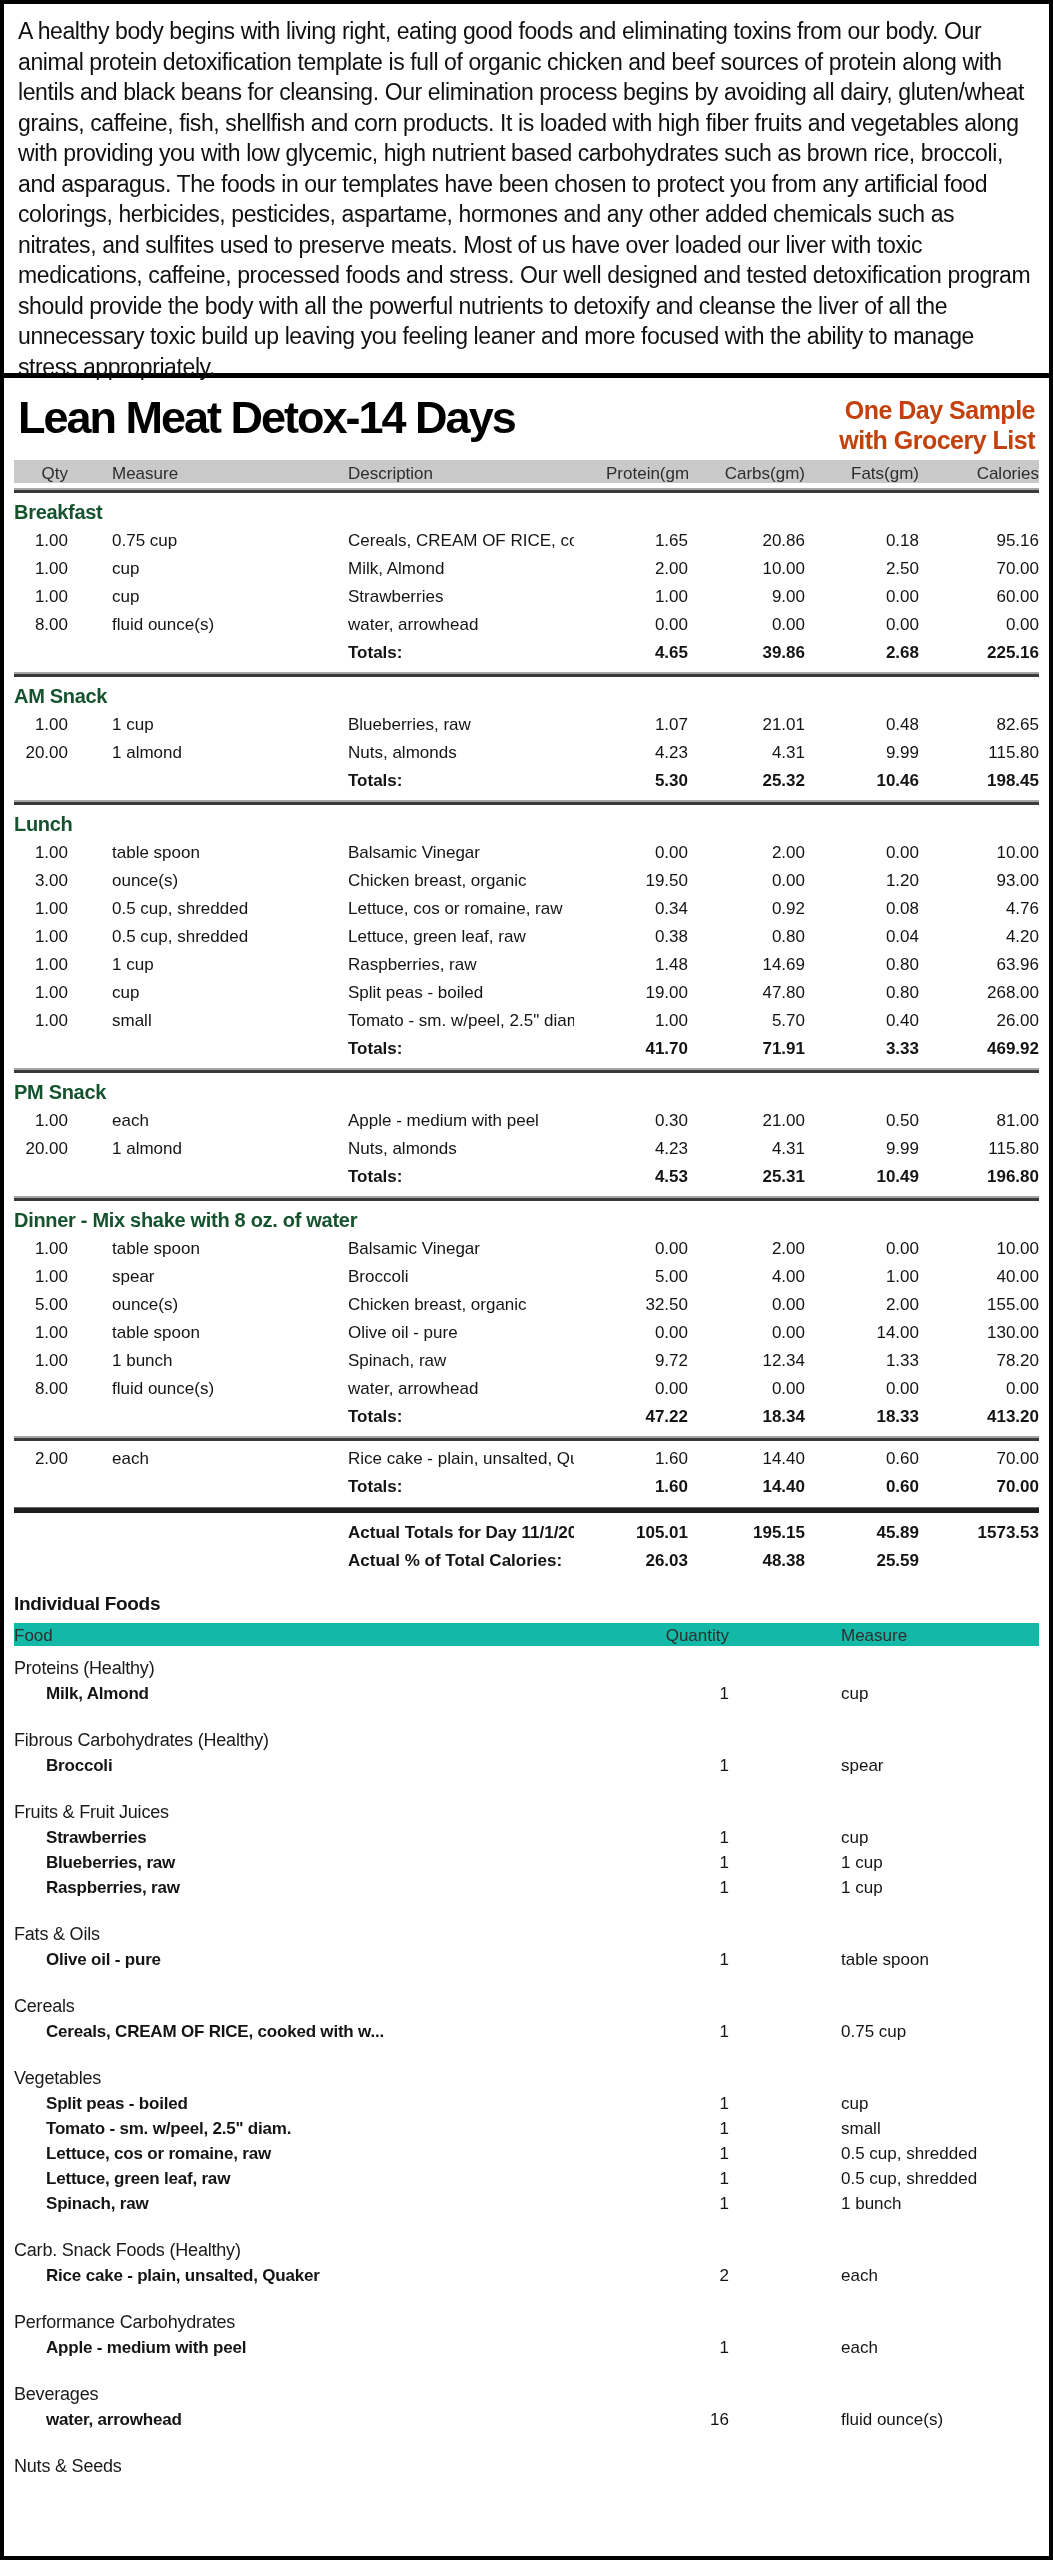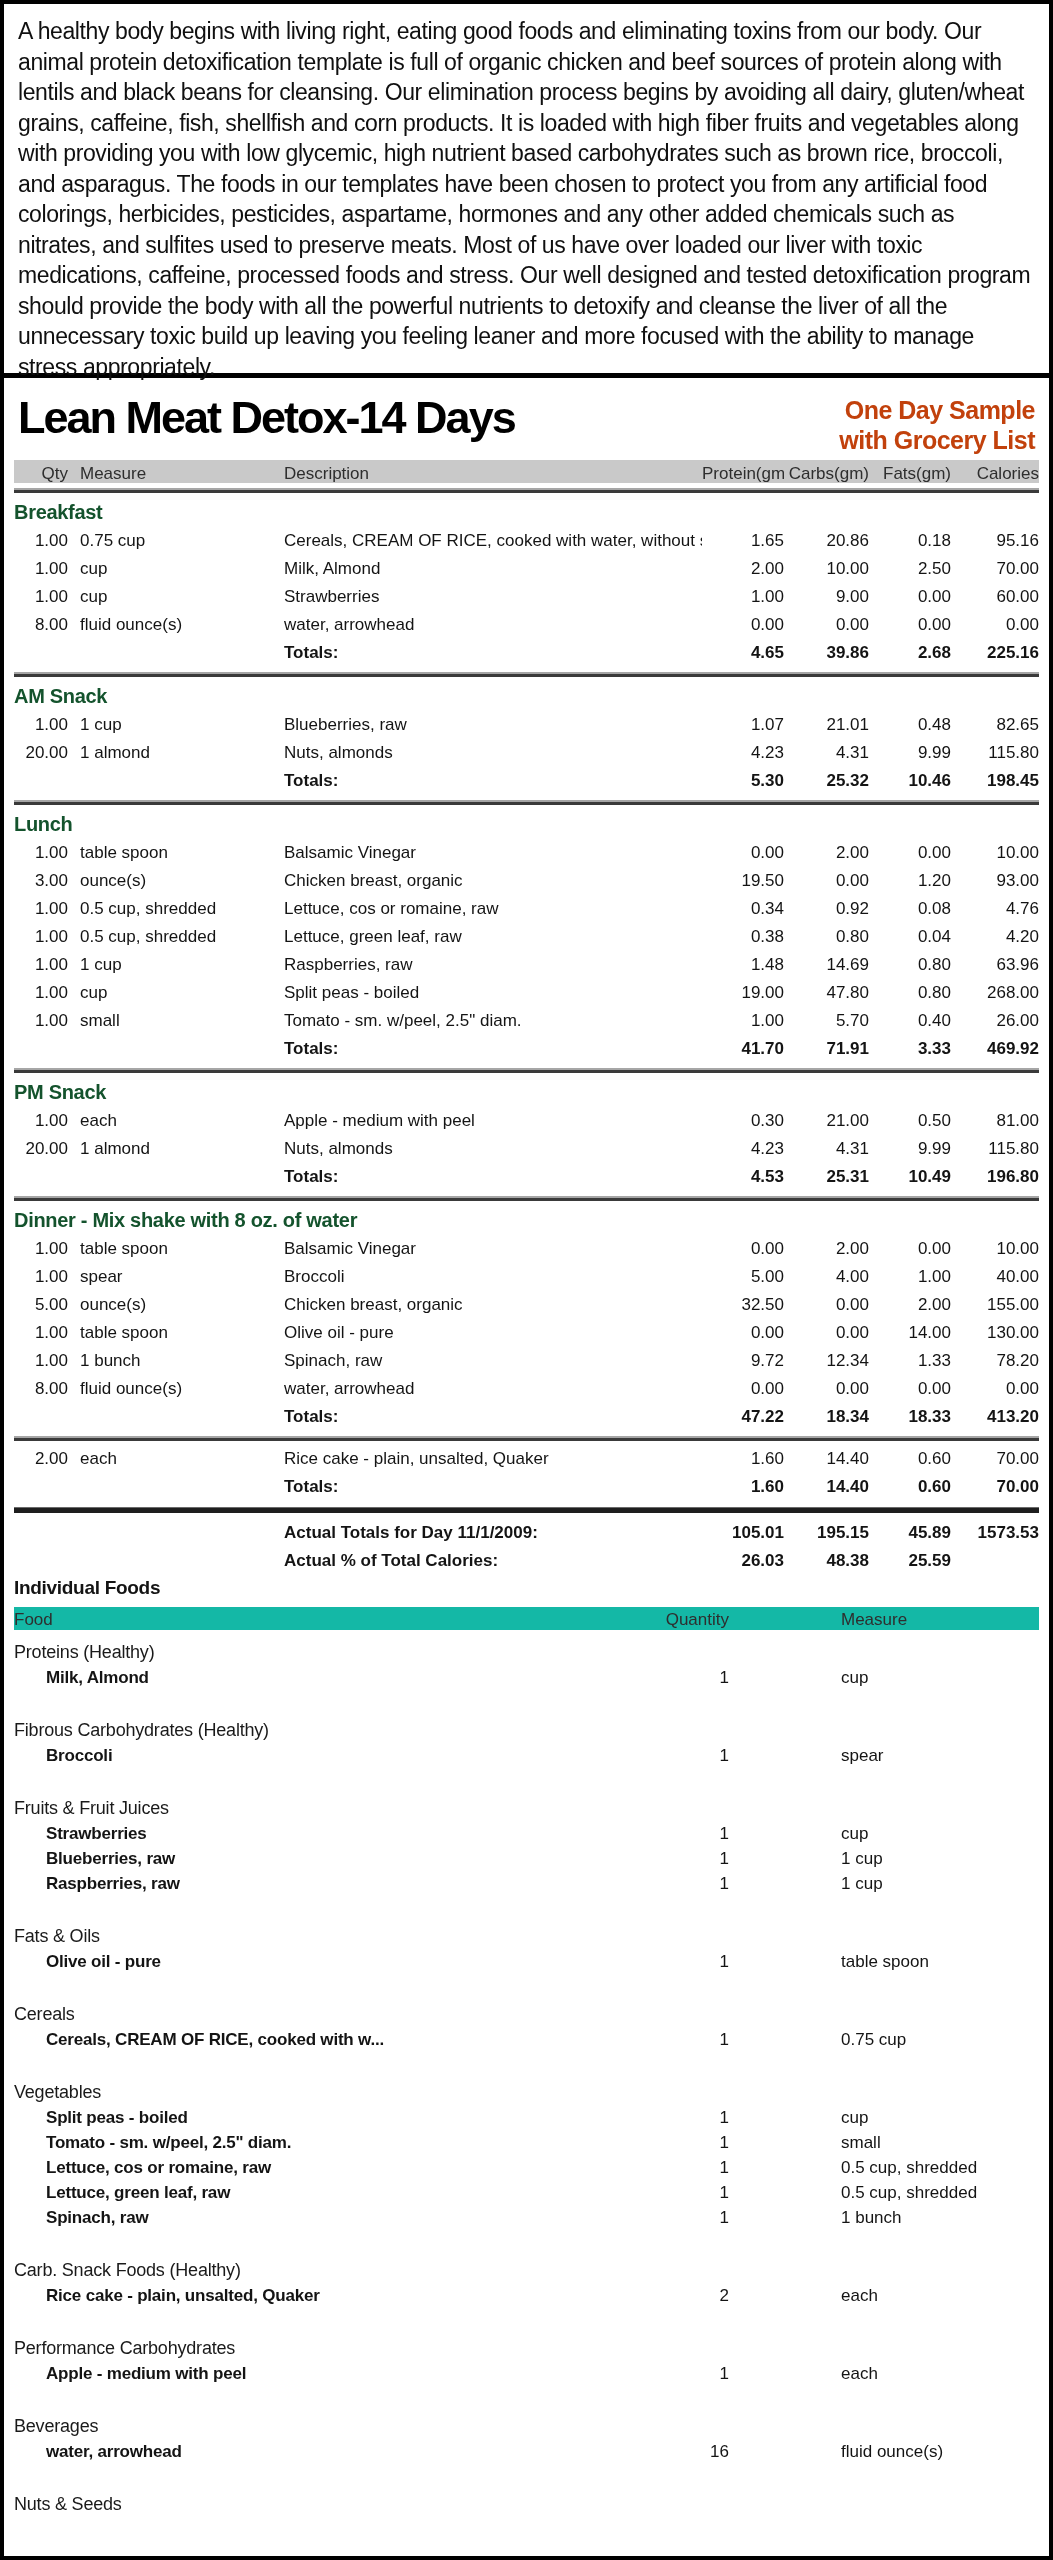--- a/index.html
+++ b/index.html
@@ -12,48 +12,48 @@
   .intro p { font-size:23px; line-height:30.5px; letter-spacing:-0.4px; color:#101010; }
 
   
   .title-row { display:flex; justify-content:space-between; align-items:flex-start; padding:16px 14px 8px 14px; height:78px; }
   .doc-title { font-size:45px; font-weight:bold; letter-spacing:-2px; line-height:1.05; color:#000; }
   .doc-subtitle { text-align:right; font-size:25px; font-weight:bold; line-height:1.18; letter-spacing:-0.5px; color:#c2410c; padding-top:2px; }
 
   .content { padding:0 10px; }
 
   
-  .mrow, .grid-head { display:grid; grid-template-columns:54px 212px 1fr 82px 85px 82px 88px; }
+  .mrow, .grid-head { display:grid; grid-template-columns:54px 212px 1fr 82px 85px 82px 88px;gap:32px; }
   .grid-head { background:#c9c9c9; height:23px; line-height:23px; font-size:16.5px; color:#2e2e2e; margin-top:4px; }
   .mc { font-size:17px; line-height:28px; white-space:nowrap; overflow:hidden; }
   .c-qty { text-align:right; }
   .c-measure { text-align:left; padding-left:12px; }
   .c-description { text-align:left; padding-left:4px; }
   .c-protein, .c-carbs, .c-fats, .c-calories { text-align:right; }
   .grid-head .c-description { padding-left:4px; }
 
   .rule { height:5px; border-top:2px solid #a6a6a6; background:#3a3a3a; margin:5px 0 4px 0; }
   .rule.heavy { height:6px; border-top:1px solid #6a6a6a; background:#1e1e1e; margin:6px 0 6px 0; }
 
   .sec-head { font-size:20px; font-weight:bold; letter-spacing:-0.3px; line-height:30px; color:#14532d; }
   .mrow.totals .mc { font-weight:bold; }
 
   
-  .if-heading { font-size:19px; font-weight:bold; letter-spacing:-0.3px; line-height:26px; margin-top:0; }
+  .if-heading { font-size:19px; font-weight:bold; letter-spacing:-0.3px; line-height:26px; margin-top:16px; }
   .g-head { display:grid; grid-template-columns:620px 95px 1fr; background:#14b8a6; height:23px; line-height:23px; font-size:17px; color:#2e2e2e; margin-top:6px; }
   .grow { display:grid; grid-template-columns:620px 95px 1fr; }
   .gc { font-size:17px; line-height:25px; white-space:nowrap; overflow:hidden; }
   .g-food { padding-left:32px; font-weight:bold; letter-spacing:-0.2px; }
   .g-qty { text-align:right; }
   .g-measure { padding-left:112px; }
   .g-head .g-qty { text-align:right; }
   .g-head .g-measure { padding-left:112px; }
   .group-name { font-size:18px; line-height:25px; letter-spacing:-0.2px; color:#1a1a1a; }
   .food-groups { margin-top:10px; }
-  .food-group + .food-group { margin-top:28px; }
+  .food-group + .food-group { margin-top:22px; }
 </style>
 </head>
 <body>
 
 <div class="page">
 
   <div class="intro">
     <p>A healthy body begins with living right, eating good foods and eliminating toxins from our body.  Our animal protein detoxification template is full of organic chicken and beef sources of protein along with lentils and black beans for cleansing.  Our elimination process begins by avoiding all dairy, gluten/wheat grains, caffeine, fish, shellfish and corn products.  It is loaded with high fiber fruits and vegetables along with providing you with low glycemic, high nutrient based carbohydrates such as brown rice, broccoli, and asparagus.  The foods in our templates have been chosen to protect you from any artificial food colorings, herbicides, pesticides, aspartame, hormones and any other added chemicals such as nitrates, and sulfites used to preserve meats.  Most of us have over loaded our liver with toxic medications, caffeine, processed foods and stress.  Our well designed and tested detoxification program should provide the body with all the powerful nutrients to detoxify and cleanse the liver of all the unnecessary toxic build up leaving you feeling leaner and more focused with the ability to manage stress appropriately.</p>
   </div>
 

